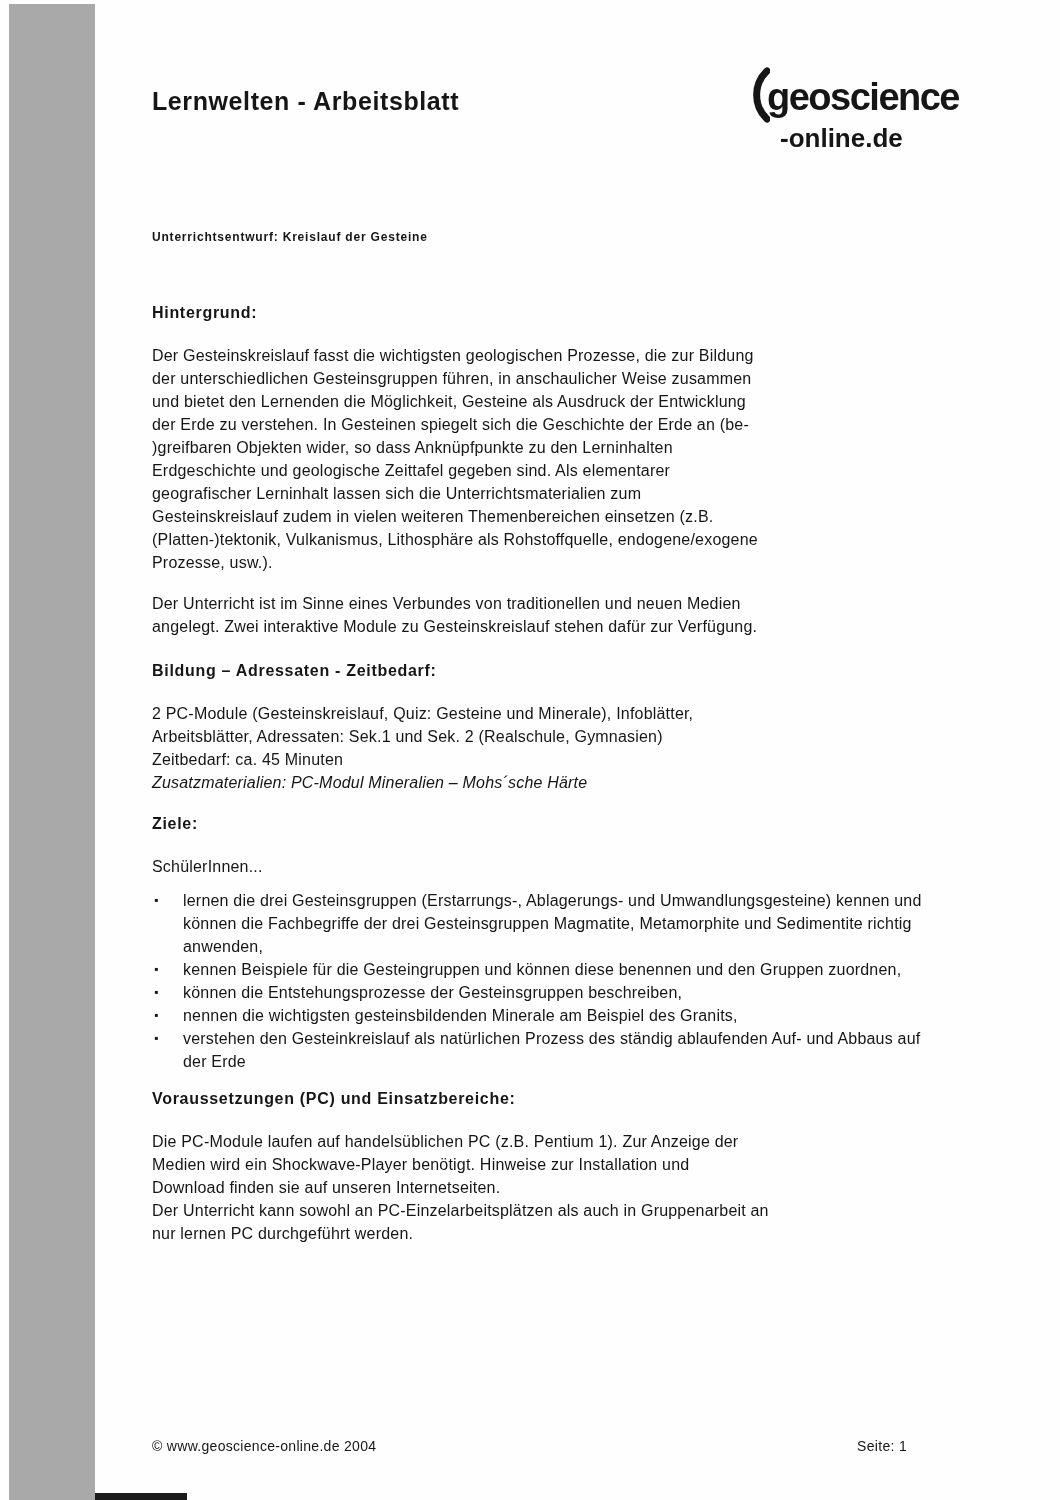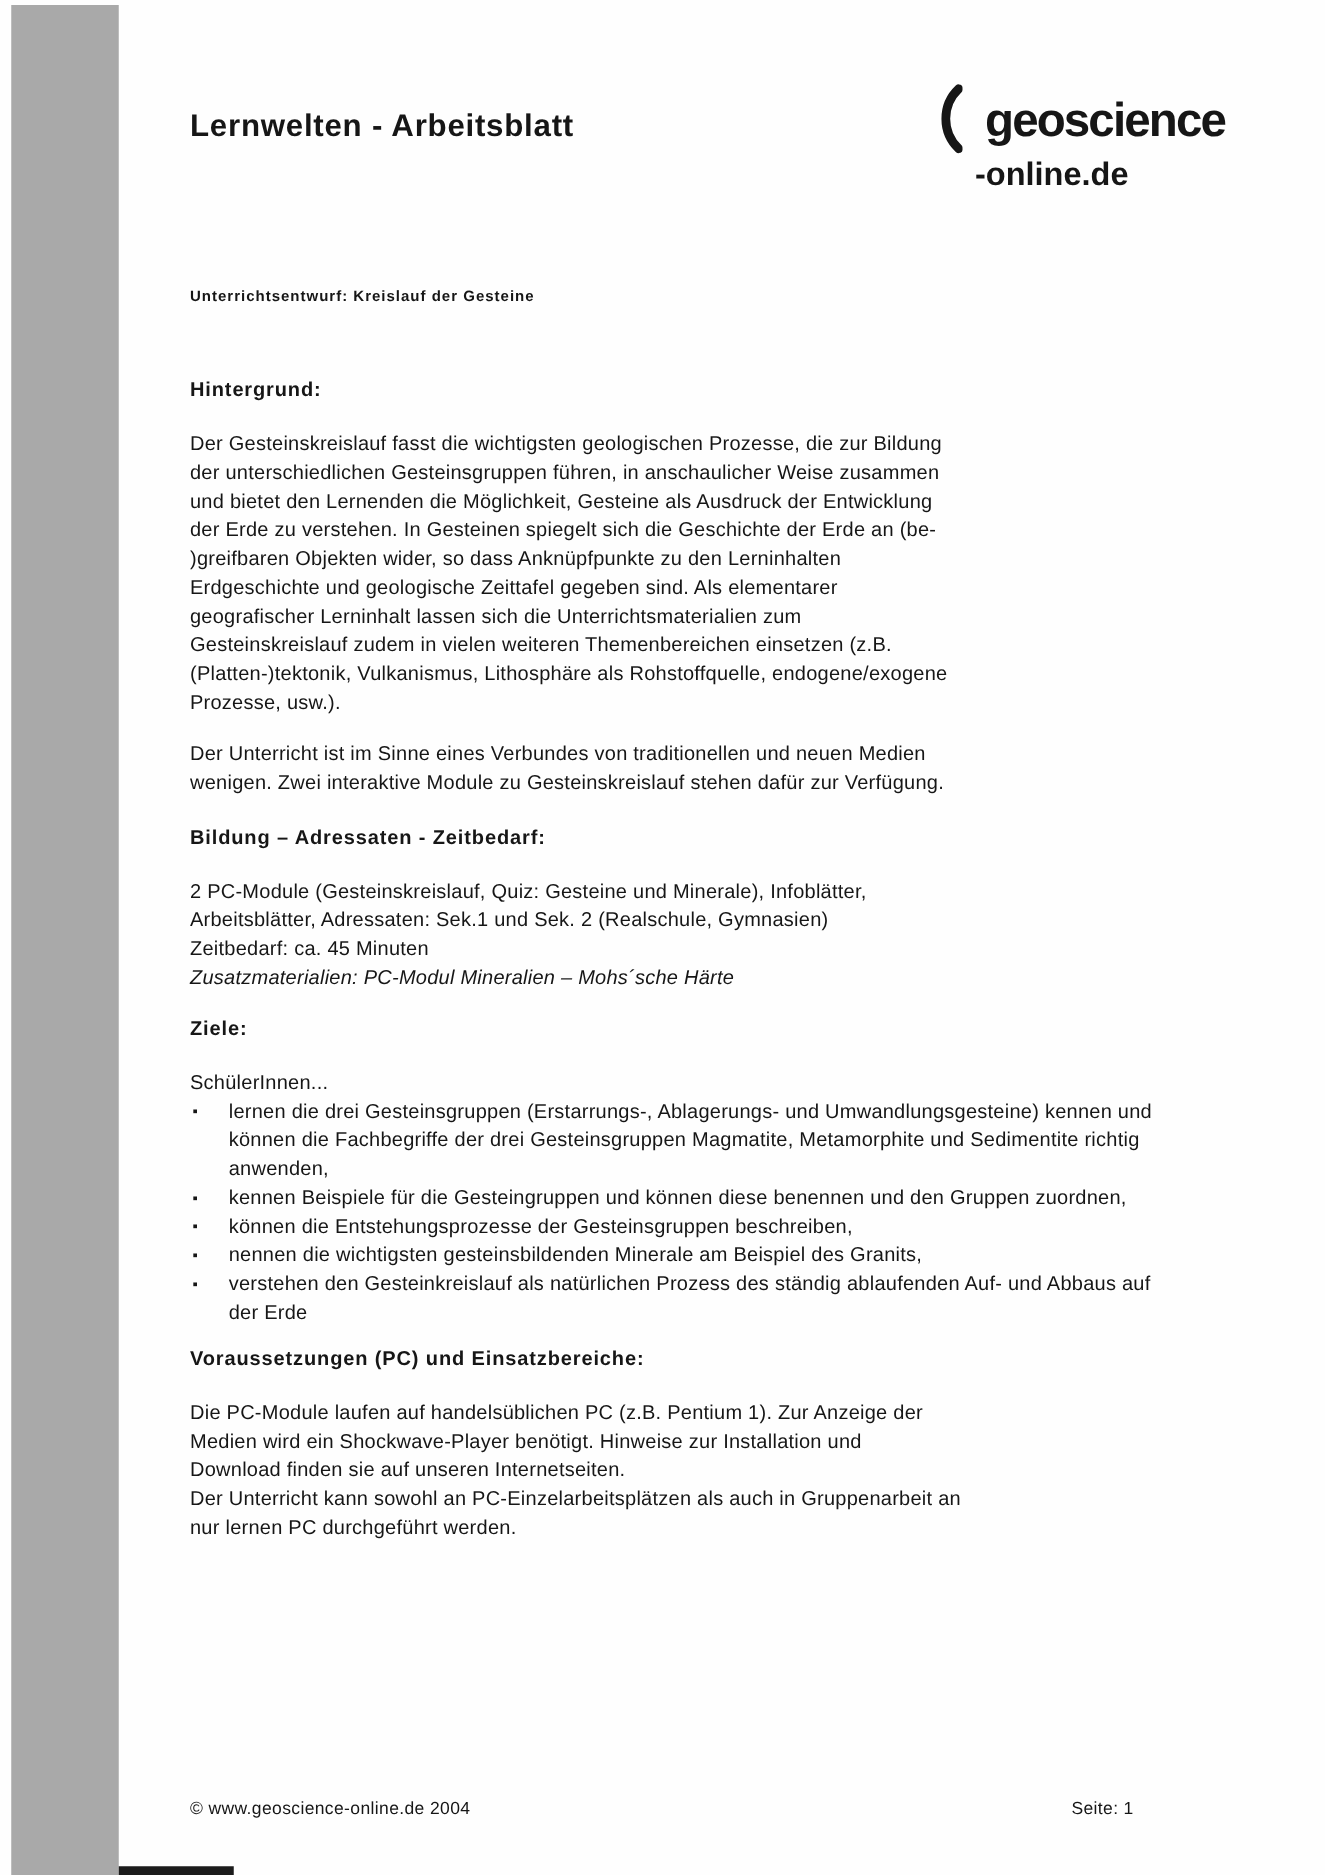--- a/index.html
+++ b/index.html
@@ -46,21 +46,20 @@
 
   .logo {
     position: absolute;
     left: 740px;
     top: 66px;
     width: 240px;
   }
   .logo-main {
     display: flex;
     align-items: center;
-    justify-content: space-between;
   }
   .logo-arc {
     flex: 0 0 auto;
     margin-right: -3px;
   }
   .logo-text {
     font-size: 38px;
     font-weight: 700;
     letter-spacing: -1.5px;
     white-space: nowrap;
@@ -163,35 +162,35 @@
     <div>)greifbaren Objekten wider, so dass Anknüpfpunkte zu den Lerninhalten</div>
     <div>Erdgeschichte und geologische Zeittafel gegeben sind. Als elementarer</div>
     <div>geografischer Lerninhalt lassen sich die Unterrichtsmaterialien zum</div>
     <div>Gesteinskreislauf zudem in vielen weiteren Themenbereichen einsetzen (z.B.</div>
     <div>(Platten-)tektonik, Vulkanismus, Lithosphäre als Rohstoffquelle, endogene/exogene</div>
     <div>Prozesse, usw.).</div>
   </div>
 
   <div class="para gap-lg">
     <div>Der Unterricht ist im Sinne eines Verbundes von traditionellen und neuen Medien</div>
-    <div>wenigen. Zwei interaktive Module zu Gesteinskreislauf stehen dafür zur Verfügung.</div>
+    <div>angelegt. Zwei interaktive Module zu Gesteinskreislauf stehen dafür zur Verfügung.</div>
   </div>
 
   <div class="sec-heading">Bildung – Adressaten - Zeitbedarf:</div>
 
   <div class="para">
     <div>2 PC-Module (Gesteinskreislauf, Quiz: Gesteine und Minerale), Infoblätter,</div>
     <div>Arbeitsblätter, Adressaten: Sek.1 und Sek. 2 (Realschule, Gymnasien)</div>
     <div>Zeitbedarf: ca. 45 Minuten</div>
     <div class="italic-line">Zusatzmaterialien: PC-Modul Mineralien – Mohs´sche Härte</div>
   </div>
 
   <div class="sec-heading">Ziele:</div>
 
-  <div class="para" style="margin-bottom:0">SchülerInnen...</div>
+  <div class="para" style="margin-bottom:11px">SchülerInnen...</div>
 
   <ul class="goal-list">
     <li>
       <span class="marker">▪</span>
       <span>lernen die drei Gesteinsgruppen (Erstarrungs-, Ablagerungs- und Umwandlungsgesteine) kennen und können die Fachbegriffe der drei Gesteinsgruppen Magmatite, Metamorphite und Sedimentite richtig anwenden,</span>
     </li>
     <li>
       <span class="marker">▪</span>
       <span>kennen Beispiele für die Gesteingruppen und können diese benennen und den Gruppen zuordnen,</span>
     </li>

